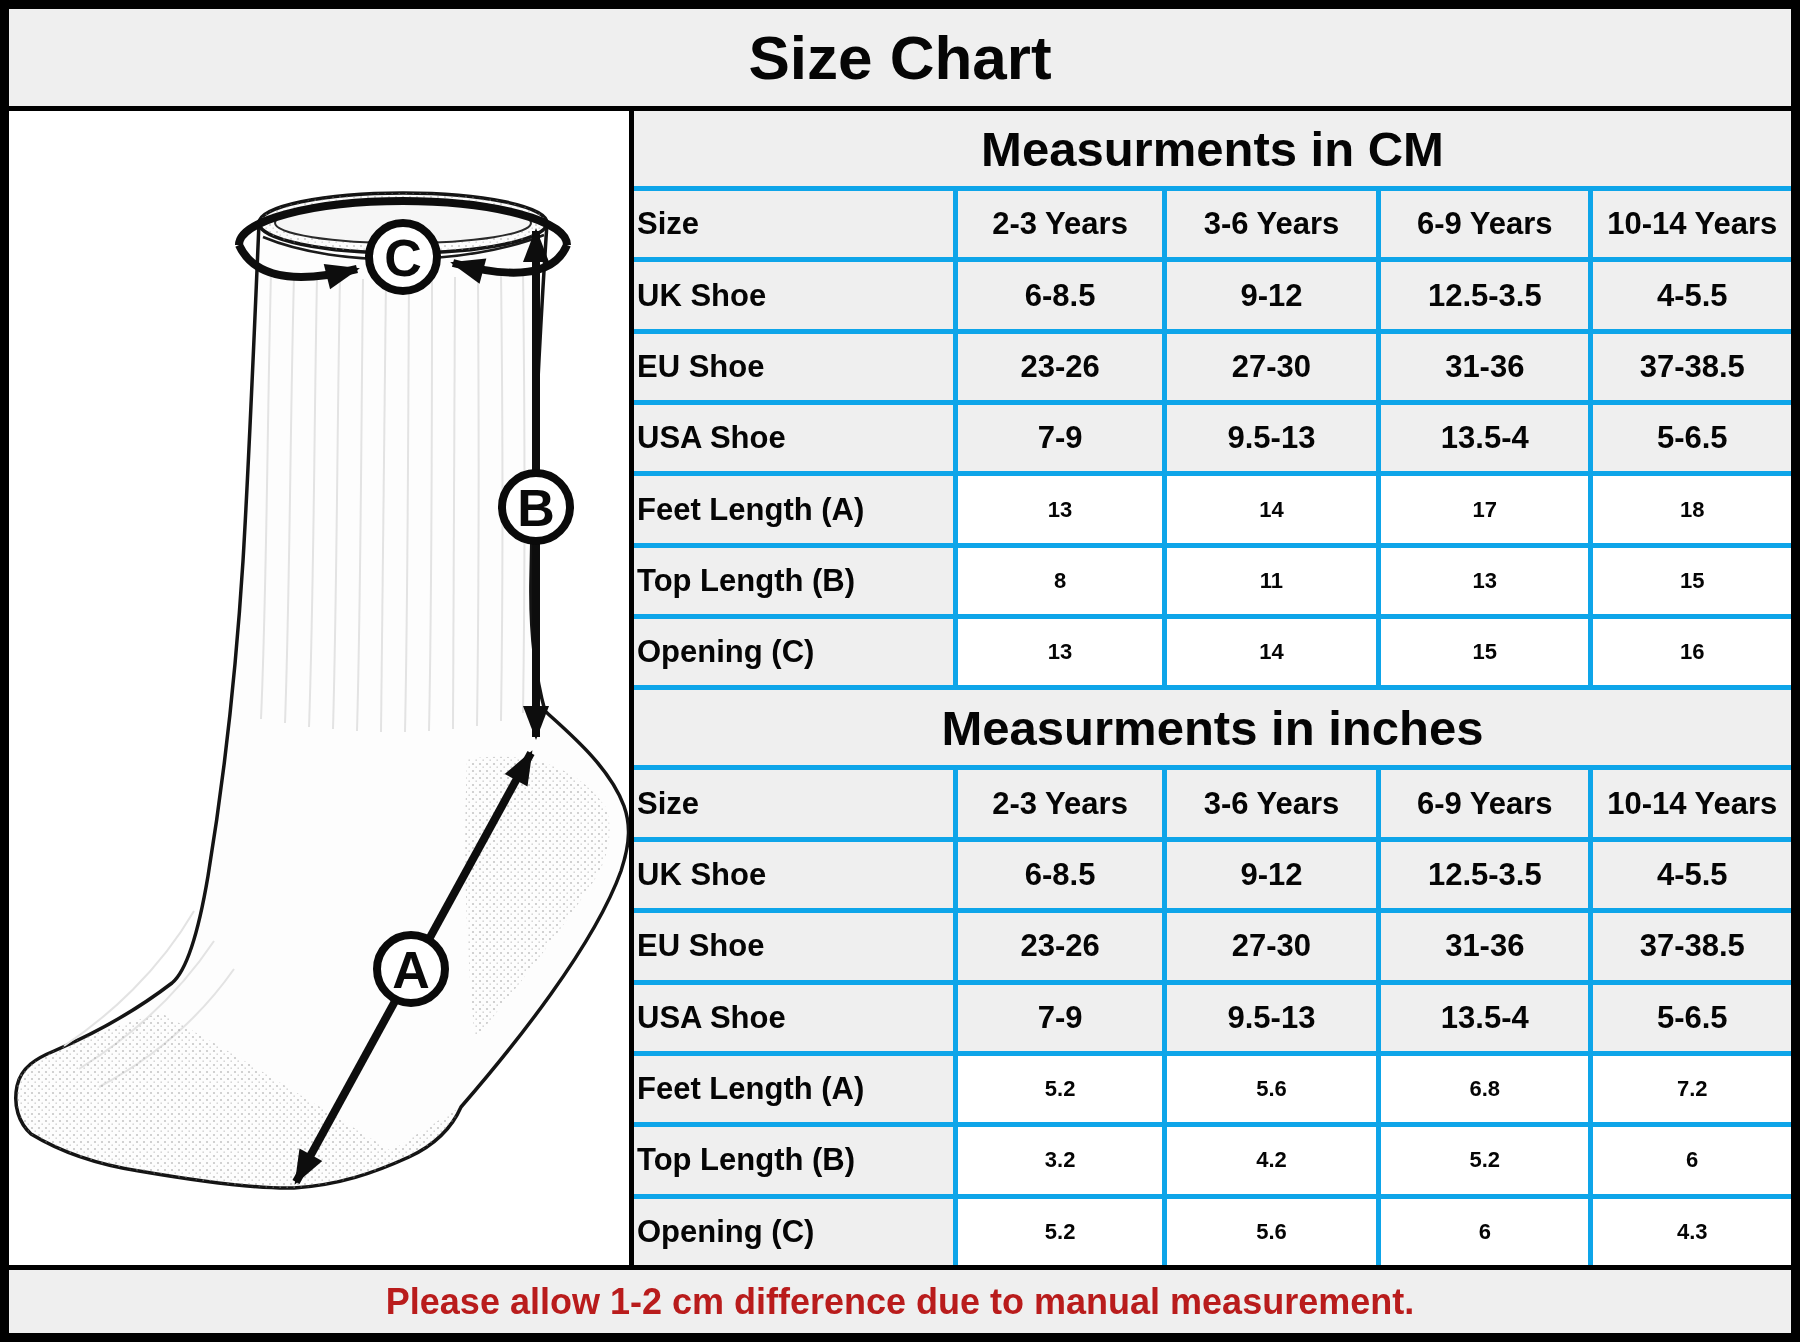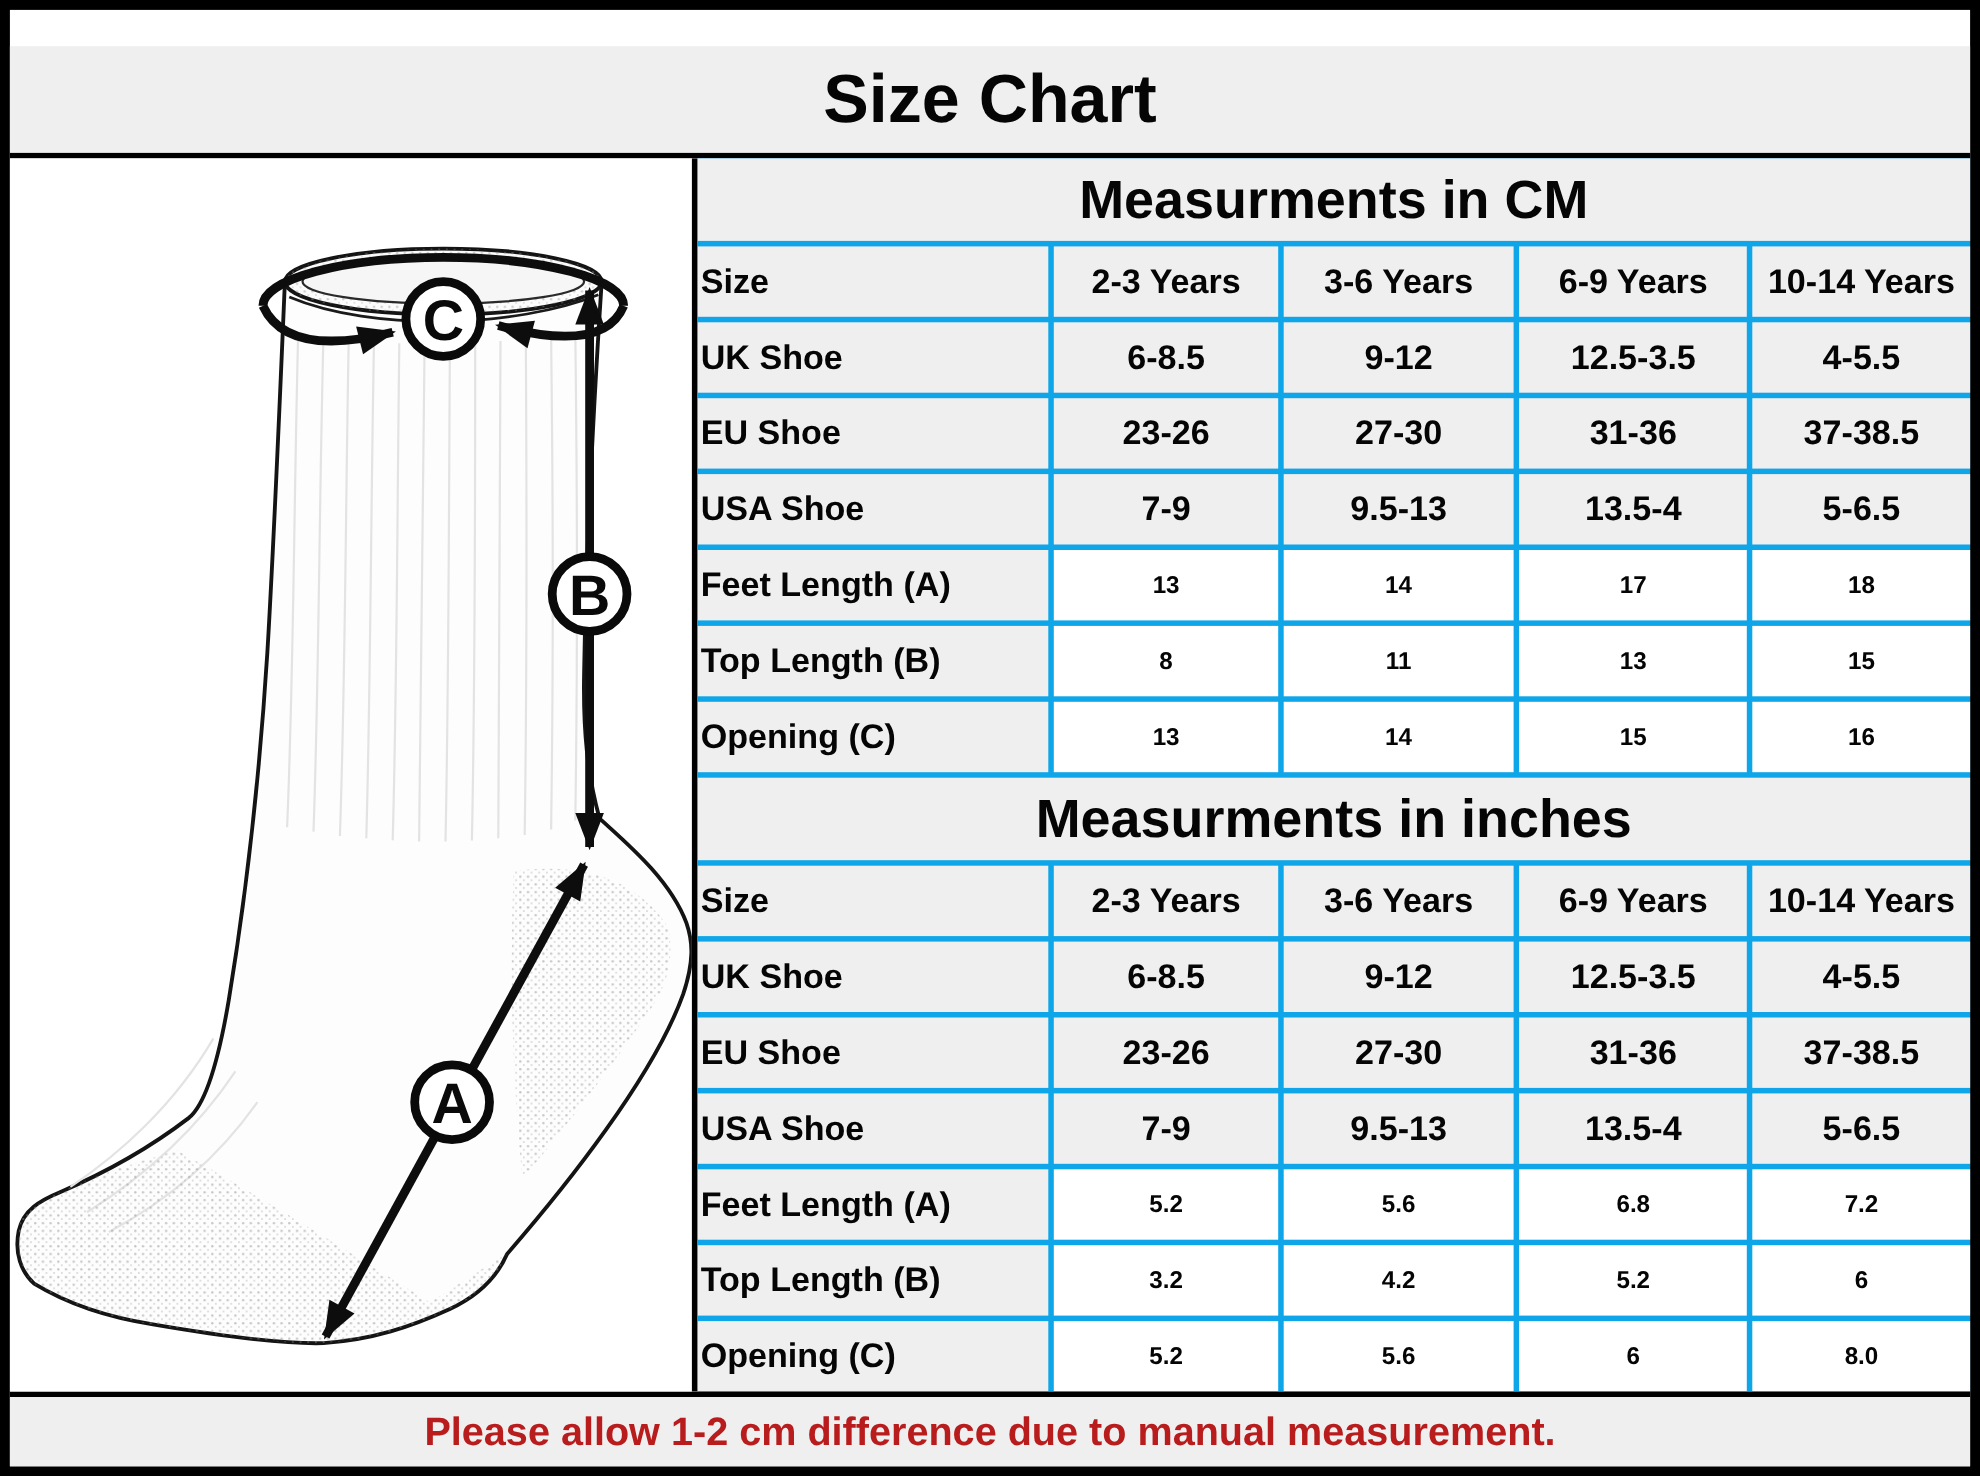--- a/index.html
+++ b/index.html
@@ -13,21 +13,21 @@
     width: 1800px; height: 1342px;
     box-sizing: border-box;
     border: 9px solid #000;
     display: flex; flex-direction: column;
     background: #fff;
   }
   .title-bar {
     height: 97px; flex: 0 0 97px;
     background: #efefef;
     border-bottom: 5px solid #000;
-    display: flex; align-items: center; justify-content: center; margin-top: 33px;
+    display: flex; align-items: center; justify-content: center;
   }
   .title-bar h1 {
     margin: 0;
     font-size: 62px; font-weight: bold; color: #050505;
     letter-spacing: 0px;
   }
   .content {
     flex: 1 1 auto;
     display: flex; flex-direction: row;
     min-height: 0;
@@ -263,21 +263,21 @@
           <div class="cell small">7.2</div>
           <div class="cell label-cell">Top Length (B)</div>
           <div class="cell small">3.2</div>
           <div class="cell small">4.2</div>
           <div class="cell small">5.2</div>
           <div class="cell small">6</div>
           <div class="cell label-cell">Opening (C)</div>
           <div class="cell small">5.2</div>
           <div class="cell small">5.6</div>
           <div class="cell small">6</div>
-          <div class="cell small">8.0</div>
+          <div class="cell small">4.3</div>
         </div>
     </main>
 
   </div>
 
   <footer class="footer-bar">
     <p>Please allow 1-2 cm difference due to manual measurement.</p>
   </footer>
 
 </div>

